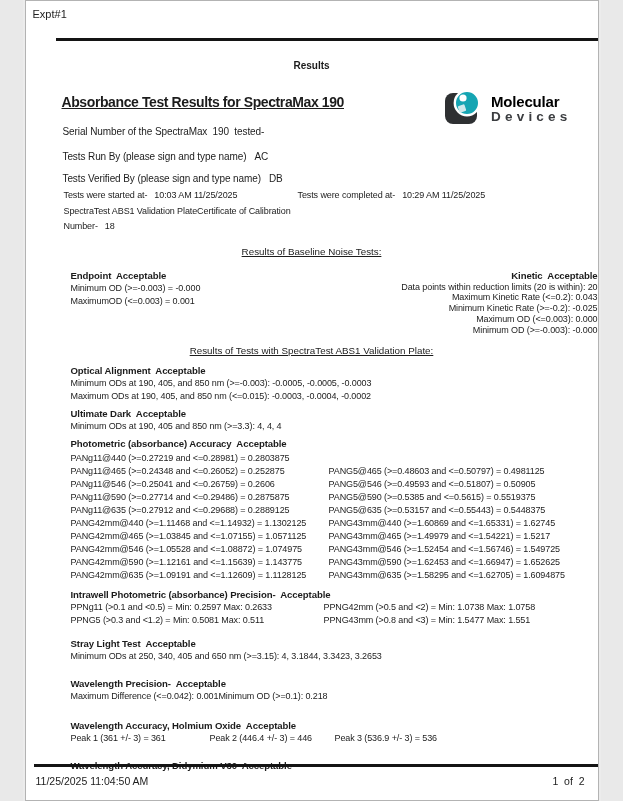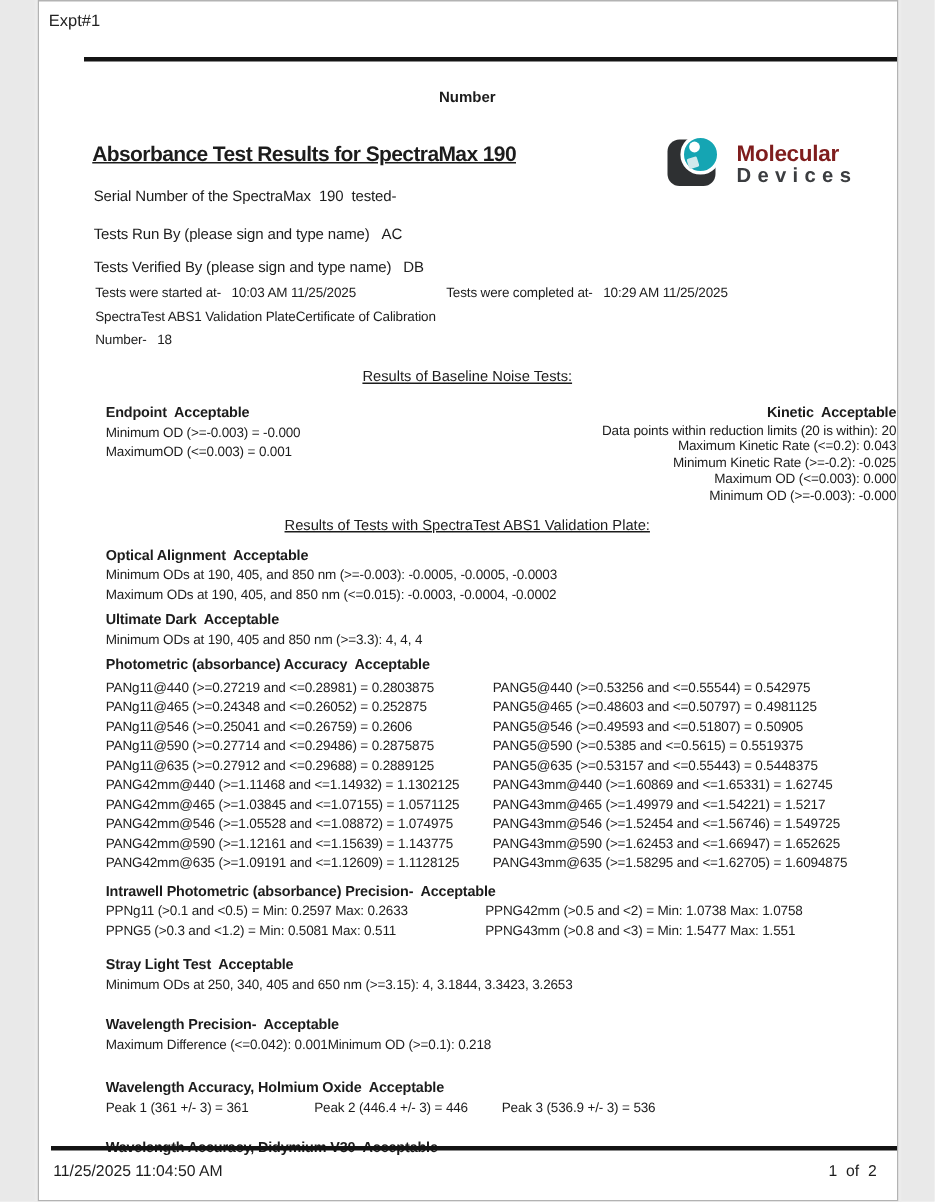--- a/index.html
+++ b/index.html
@@ -11,21 +11,21 @@
   }
   .t{white-space:pre-wrap;}
   .expt{position:absolute;top:7px;left:7px;font-size:11px;color:#222;}
   .rule-top{position:absolute;top:37px;left:30px;width:562px;height:3px;background:#141414;}
   .rule-bottom{position:absolute;top:763px;left:8px;width:606px;height:3px;background:#141414;}
   .content{position:absolute;top:40px;left:0;right:0;}
   .results-label{margin-top:19px;text-align:center;font-weight:bold;font-size:10px;}
   .title{margin:23px 0 0 36px;font-size:14px;font-weight:bold;text-decoration:underline;letter-spacing:-0.4px;}
   .logo{position:absolute;top:47px;right:26px;display:flex;align-items:center;}
   .logo-words{margin-left:5px;line-height:1.05;}
-  .logo-w1{color:#7f1d1d;font-weight:bold;font-size:15px;letter-spacing:-0.2px;}
+  .logo-w1{color:#000000;font-weight:bold;font-size:15px;letter-spacing:-0.2px;}
   .logo-w2{color:#3b3d40;font-weight:bold;font-size:13.5px;letter-spacing:4.2px;}
   .intro-line{margin:16px 0 0 37px;font-size:10px;letter-spacing:-0.1px;}
   .intro-line .val{margin-left:8px;}
   .mt-runby{margin-top:14px;}
   .mt-verified{margin-top:11px;}
   .grid{margin-top:4px;font-size:9px;letter-spacing:-0.1px;}
   .grid-row{display:flex;padding-left:38px;line-height:15.5px;}
   .grid .cell-l{flex:0 0 234px;white-space:nowrap;}
   .grid .cell-r{flex:1;white-space:nowrap;}
   .grid .val{margin-left:7px;}
@@ -58,21 +58,21 @@
 </head>
 <body>
 
 <div class="page">
 
   <div class="expt t">Expt#1</div>
   <div class="rule-top"></div>
 
   <div class="content">
 
-    <div class="results-label t">Number</div>
+    <div class="results-label t">Results</div>
 
     <div class="title t">Absorbance Test Results for SpectraMax 190</div>
 
     <div class="logo">
       <span>
         <svg width="42" height="38" viewBox="0 0 42 38" aria-hidden="true">
           <rect x="1" y="5" width="32" height="31" rx="8" fill="#2e3032"></rect>
           <circle cx="23" cy="15" r="12.2" fill="#15a5b3" stroke="#ffffff" stroke-width="2.4"></circle>
           <circle cx="19" cy="10" r="3.6" fill="#ffffff"></circle>
           <rect x="14.5" y="17" width="7" height="7" rx="1.2" fill="#cfe9ec" transform="rotate(-18 18 20.5)"></rect>
@@ -138,21 +138,20 @@
       <div class="body-line t">Minimum ODs at 190, 405 and 850 nm (&gt;=3.3):  4, 4, 4</div>
     </div>
 
     <div class="blk mt4">
       <div class="sub-title t">Photometric (absorbance) Accuracy  Acceptable</div>
     </div>
 
     <div class="p-table">
       <div class="p-row">
           <span class="cell-l body-line t">PANg11@440  (&gt;=0.27219 and &lt;=0.28981) = 0.2803875</span>
-          <span class="cell-r body-line t">PANG5@440  (&gt;=0.53256 and &lt;=0.55544) = 0.542975</span>
         </div>
       <div class="p-row">
           <span class="cell-l body-line t">PANg11@465  (&gt;=0.24348 and &lt;=0.26052) = 0.252875</span>
           <span class="cell-r body-line t">PANG5@465  (&gt;=0.48603 and &lt;=0.50797) = 0.4981125</span>
         </div>
       <div class="p-row">
           <span class="cell-l body-line t">PANg11@546  (&gt;=0.25041 and &lt;=0.26759) = 0.2606</span>
           <span class="cell-r body-line t">PANG5@546  (&gt;=0.49593 and &lt;=0.51807) = 0.50905</span>
         </div>
       <div class="p-row">

